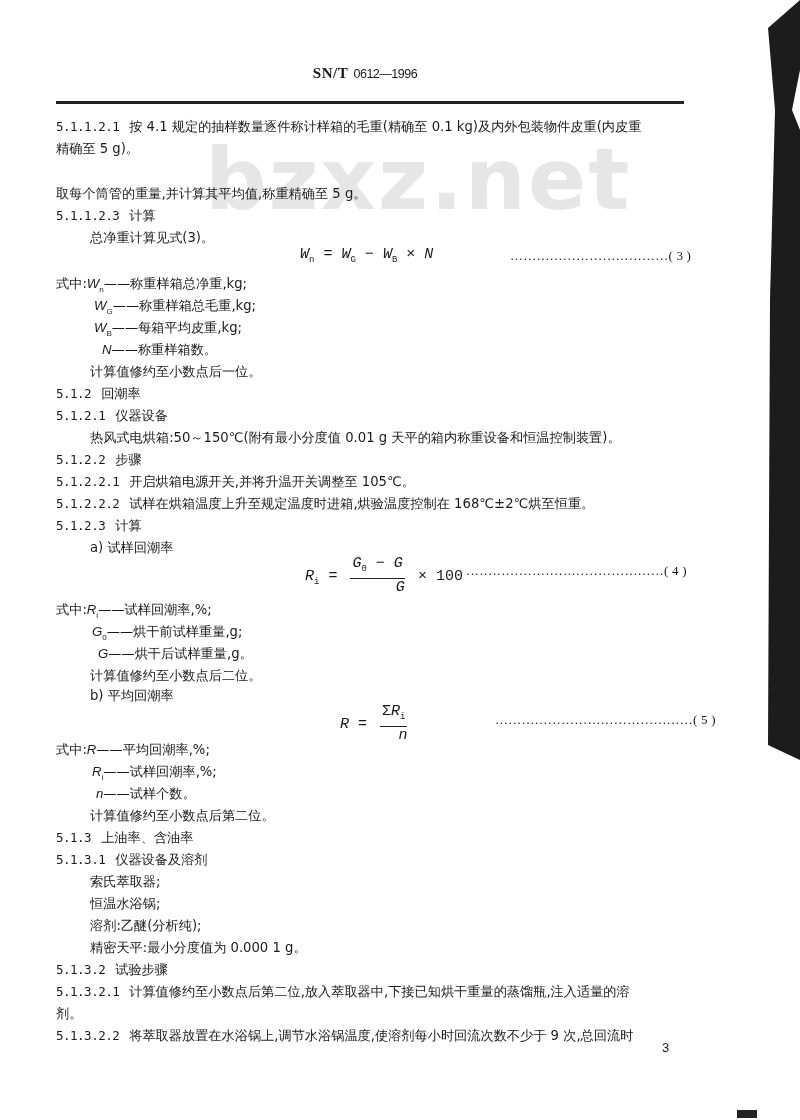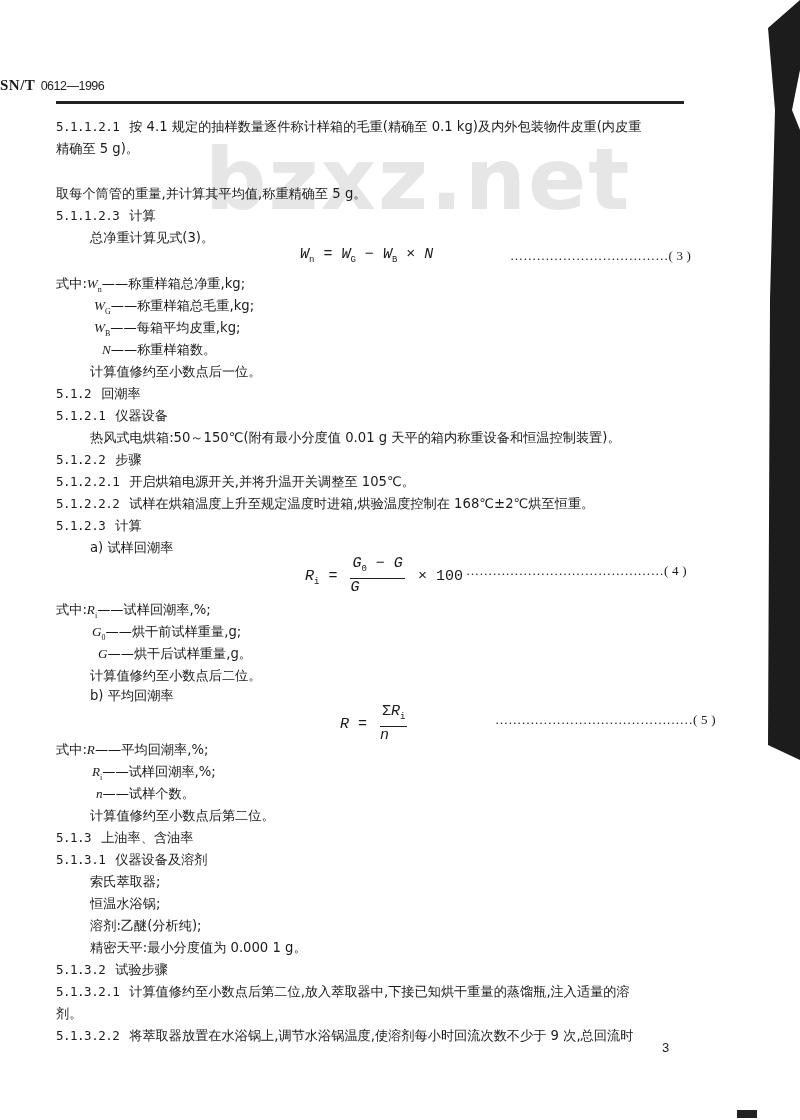--- a/index.html
+++ b/index.html
@@ -1,34 +1,34 @@
 <!DOCTYPE html>
 <html><head>
 <meta charset="utf-8">
 <style>
   html, body { margin:0; padding:0; }
   body { width:800px; height:1120px; background:#ffffff; position:relative; overflow:hidden;
          font-family:"DejaVu Sans", sans-serif; color:#1a1a1a; }
   .page { position:absolute; left:0; top:0; width:800px; height:1120px; }
-  .header { position:absolute; top:76px; left:0; width:740px; font-size:15px; letter-spacing:0.5px; }
+  .header { position:absolute; top:64px; left:0; width:740px; text-align:center; font-size:15px; letter-spacing:0.5px; }
   .header b { font-family:"Liberation Serif", serif; font-weight:bold; }
   .header span.num { font-family:"Liberation Sans", sans-serif; }
   .rule { position:absolute; top:101px; left:56px; width:628px; height:3px; background:#222; }
   .watermark { position:absolute; top:136px; left:205px; font-family:"DejaVu Sans", sans-serif; font-weight:bold;
                font-size:86px; color:#e6e6e6; letter-spacing:2px; line-height:1; z-index:0; }
   .line { position:absolute; left:56px; font-size:13.2px; line-height:20px; white-space:nowrap; z-index:1;text-align:center; }
   .ind1 { left:90px; }
   .num { font-family:"DejaVu Sans Mono", monospace; font-size:12.5px; letter-spacing:-0.5px; margin-right:10px; }
   .formula { position:absolute; font-family:Liberation Mono, monospace; font-size:15px; font-style:italic; z-index:1; white-space:nowrap; }
   .formula sub { font-size:9px; font-style:normal; }
-  .frac { display:inline-block; vertical-align:middle; text-align:left; margin:0 4px; }
+  .frac { display:inline-block; vertical-align:middle; text-align:right; margin:0 4px; }
   .frac .top { display:block; border-bottom:1px solid #222; padding:0 2px; line-height:18px; }
   .frac .bot { display:block; line-height:18px; }
   .leader { position:absolute; font-family:"Liberation Serif", serif; font-size:13px; letter-spacing:0.2px; z-index:1; white-space:nowrap; }
-  .var { font-family:Liberation Serif, serif; font-style:italic; }
+  .var { font-family:Liberation Sans, sans-serif; font-style:italic; }
   .var sub { font-size:8px; font-style:normal; }
   .pageno { position:absolute; top:1040px; left:662px; font-size:13px; font-family:"Liberation Sans", sans-serif; }
   .edge { position:absolute; right:0; top:0; width:40px; height:760px; z-index:2; }
   .mark { position:absolute; left:737px; top:1110px; width:20px; height:8px; background:#222; }
 </style>
 </head>
 <body>
 
 <div class="page">
 

